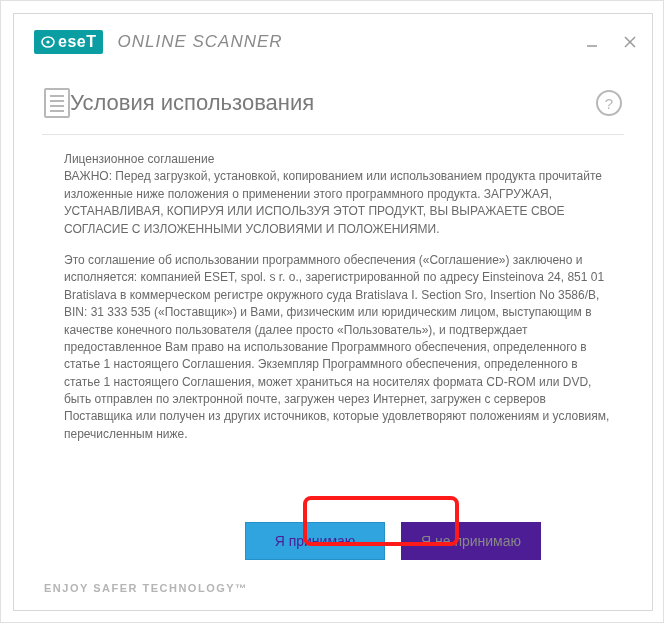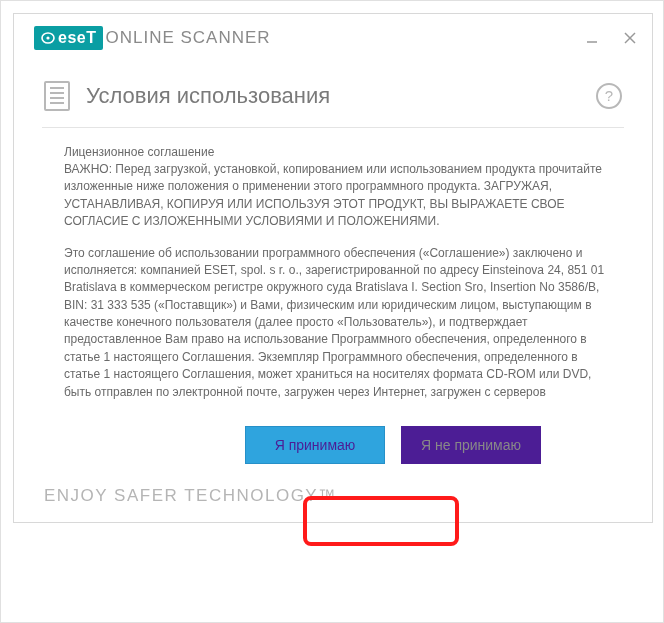--- a/index.html
+++ b/index.html
@@ -5,21 +5,21 @@
   * { margin: 0; padding: 0; box-sizing: border-box; }
   body {
     width: 664px; height: 623px;
     background: #fff;
     font-family: "Segoe UI", Arial, sans-serif;
     color: #555;
     position: relative;
     border: 1px solid #e0e0e0;
   }
   .window {
-    width: 640px; height: 510px;
+    width: 640px; height: 598px;
     margin: 12px;
     background: #fff;
     border: 1px solid #d8d8d8;
     display: flex; flex-direction: column;
   }
   .titlebar {
     height: 56px;
     display: flex; align-items: center;
     padding: 0 12px 0 20px;
   }
@@ -29,46 +29,46 @@
     font-weight: 700;
     font-size: 16px;
     padding: 3px 7px;
     border-radius: 2px;
     letter-spacing: 0.5px;
     display: inline-flex; align-items: center;
     font-family: Arial, sans-serif;
   }
   .logo svg { margin-right: 3px; }
   .app-title {
-    margin-left: 2px;
+    margin-left: 14px;
     font-size: 17px;
     font-weight: 300;
     color: #8a8a8a;
     letter-spacing: 1px;
+    font-style: italic;
   }
   .win-controls { margin-left: auto; display: flex; gap: 18px; }
   .win-btn {
     width: 20px; height: 20px;
     display: flex; align-items: center; justify-content: center;
     color: #999; cursor: pointer;
   }
   .heading-row {
     display: flex; align-items: center;
     padding: 18px 30px 16px 30px;
   }
   .doc-icon {
     width: 26px; height: 30px;
     border: 2px solid #b8b8b8;
     border-radius: 2px;
     display: flex; flex-direction: column; justify-content: center;
     gap: 3px; padding: 4px;
   }
   .doc-icon div { height: 2px; background: #b8b8b8; }
   .heading {
-    margin-left: 16px;
     font-size: 22px;
     font-weight: 300;
     color: #7a7a7a;
   }
   .help-btn {
     margin-left: auto;
     width: 26px; height: 26px;
     border: 2px solid #b8b8b8;
     border-radius: 50%;
     display: flex; align-items: center; justify-content: center;
@@ -113,24 +113,24 @@
     color: #888;
   }
   .highlight {
     position: absolute;
     border: 4px solid #ff1a1a;
     border-radius: 8px;
     pointer-events: none;
   }
   .footer {
     padding: 12px 0 16px 30px;
-    font-size: 17px;
+    font-size: 11px;
     letter-spacing: 1.5px;
     color: #b5b5b5;
-    font-weight: 400;
+    font-weight: 700;
   }
 </style>
 </head>
 <body>
 
 <div class="window">
 
   <div class="titlebar">
     <span class="logo">
       <svg width="14" height="14" viewBox="0 0 14 14">

